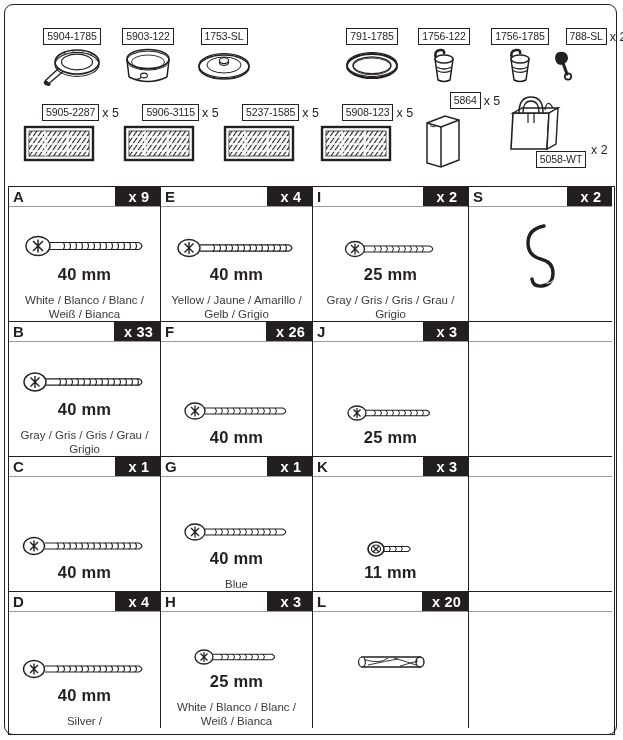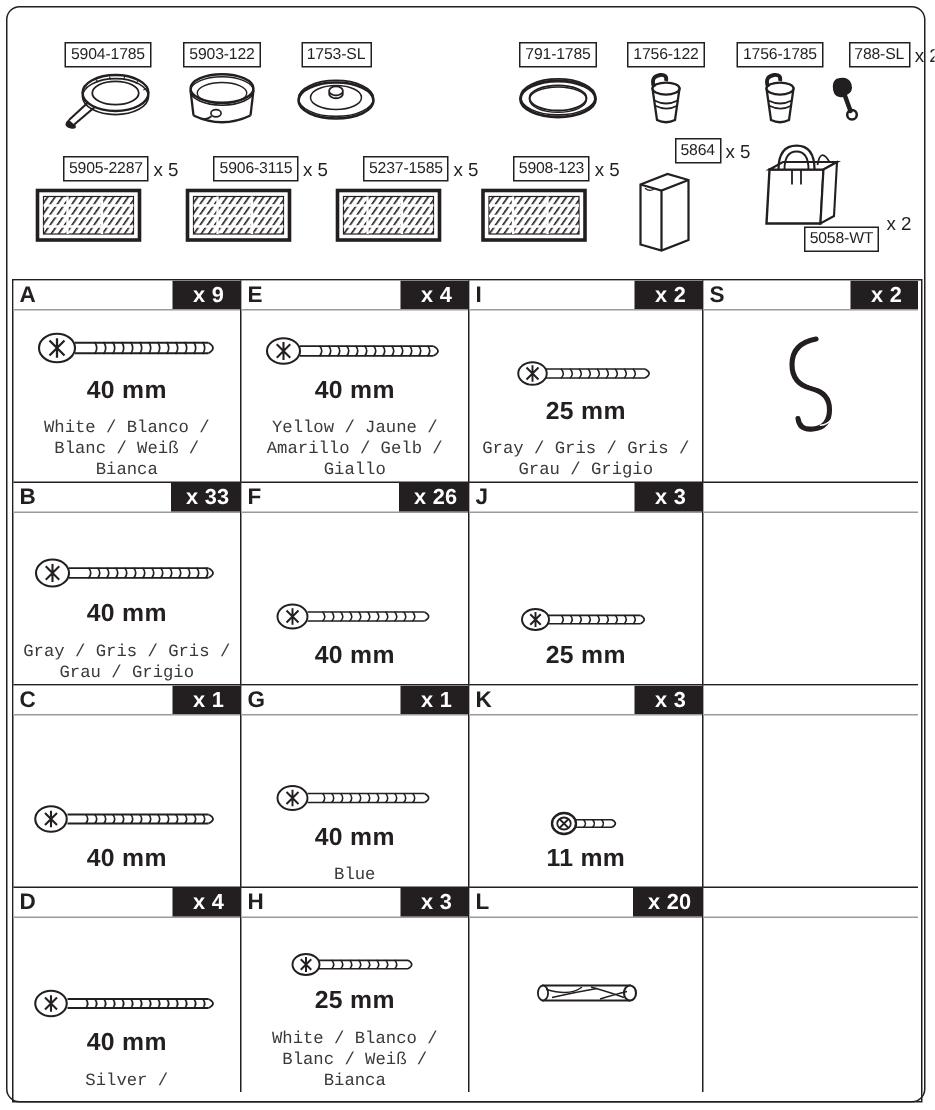--- a/index.html
+++ b/index.html
@@ -135,21 +135,21 @@
     font-family:"Liberation Sans",sans-serif;
     letter-spacing:0.2px;
   }
   .desc{
     font-size:11.5px;
     color:#3a3a3a;
     text-align:center;
     line-height:14px;
     margin-top:9px;
     padding:0 6px;
-    font-family:Liberation Mono, monospace;
+    font-family:Liberation Sans, sans-serif;
   }
   .hook-wrap{
     display:flex;
     align-items:center;
     justify-content:center;
     height:100%;
     width:100%;
     padding-bottom:18px;
     box-sizing:border-box;
   }
@@ -414,21 +414,21 @@
       </div>
       <div class="cell-body">
         <svg class="screw-art" width="128" height="30" viewBox="0 0 128 30">
           <ellipse cx="16" cy="15" rx="11" ry="8.5" fill="#fff" stroke="#231f20" stroke-width="1.4"></ellipse>
           <path d="M11.5 10.5 L20.5 19.5 M20.5 10.5 L11.5 19.5 M16 9 L16 21" stroke="#231f20" stroke-width="1.4"></path>
           <path d="M27 11.8 L116 11.8 M27 18.2 L116 18.2" stroke="#231f20" stroke-width="1.2"></path>
           <path d="M40 11.5 q3 3.5 0 7 M46 11.5 q3 3.5 0 7 M52 11.5 q3 3.5 0 7 M58 11.5 q3 3.5 0 7 M64 11.5 q3 3.5 0 7 M70 11.5 q3 3.5 0 7 M76 11.5 q3 3.5 0 7 M82 11.5 q3 3.5 0 7 M88 11.5 q3 3.5 0 7 M94 11.5 q3 3.5 0 7 M100 11.5 q3 3.5 0 7 M106 11.5 q3 3.5 0 7 M112 11.5 q3 3.5 0 7" fill="none" stroke="#231f20" stroke-width="1.1"></path>
           <path d="M116 11.8 q6 3.2 0 6.4" fill="none" stroke="#231f20" stroke-width="1.2"></path>
         </svg>
         <div class="size">40 mm</div>
-        <div class="desc">Yellow / Jaune / Amarillo / Gelb / Giallo</div>
+        <div class="desc">Yellow / Jaune / Amarillo / Gelb / Grigio</div>
       </div>
     </div>
 
     <div class="cell">
       <div class="cell-head">
         <div class="cell-letter">I</div>
         <div class="cell-count">x 2</div>
       </div>
       <div class="cell-body">
         <svg class="screw-art" width="98" height="28" viewBox="0 0 98 28">

